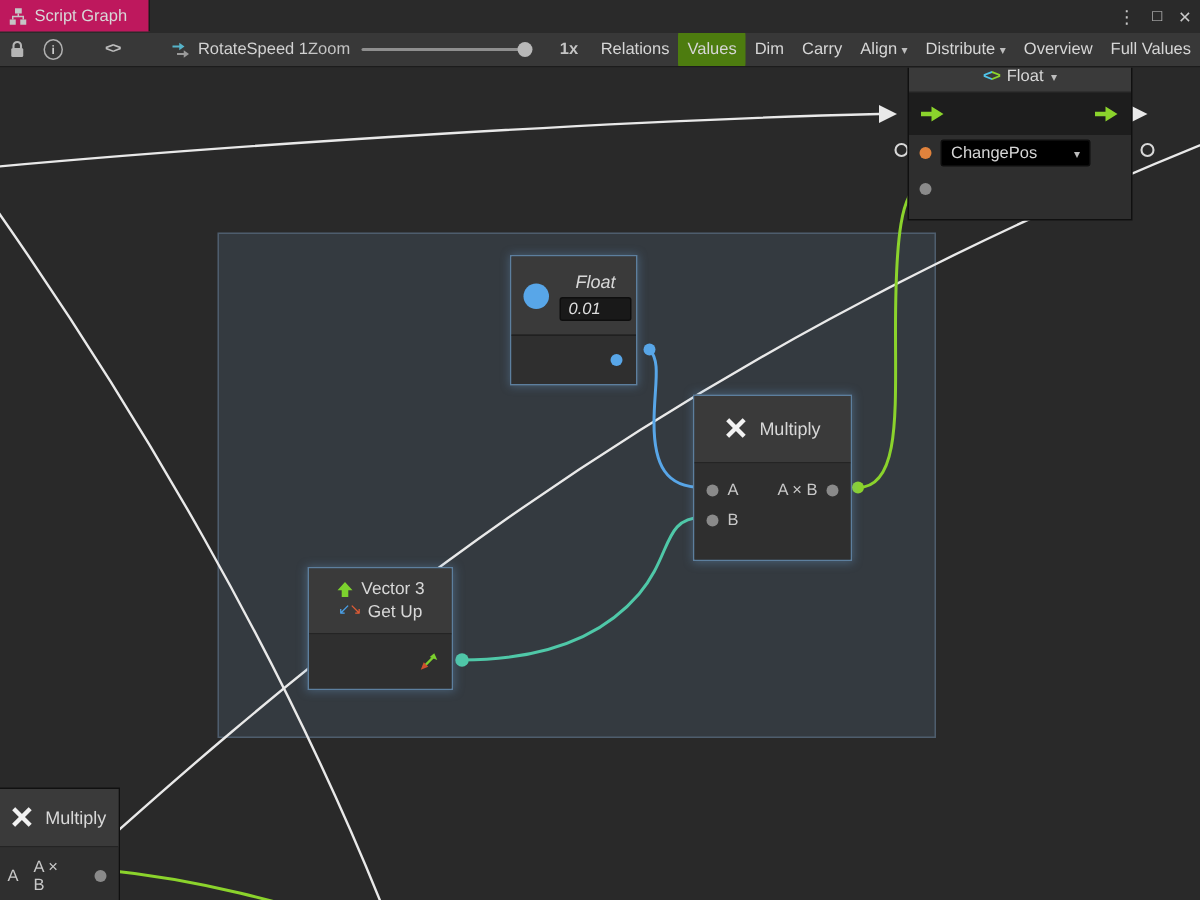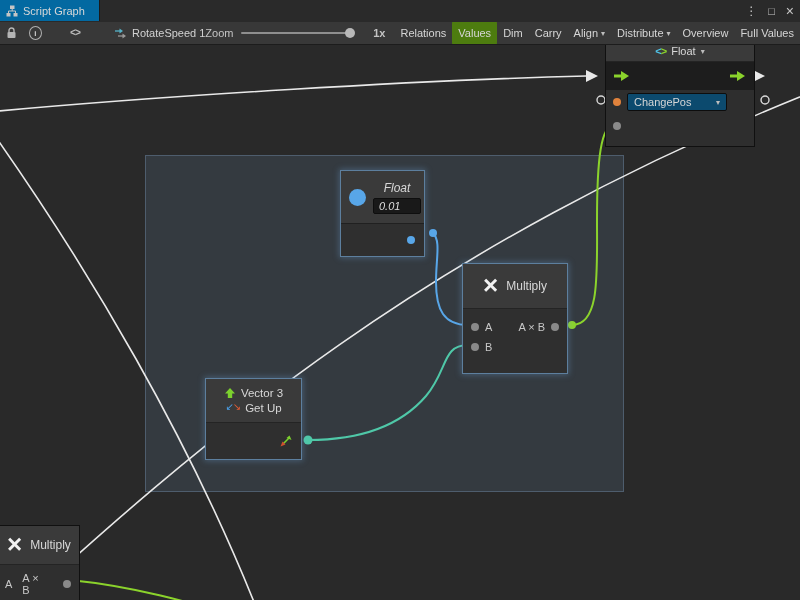--- a/index.html
+++ b/index.html
@@ -4,21 +4,21 @@
 <style>
   html,body{margin:0;padding:0;}
   body{
     width:800px;height:600px;position:relative;overflow:hidden;
     background:#292929;color:#d2d2d2;
     font-family:"Liberation Sans", sans-serif;font-size:12px;
     -webkit-font-smoothing:antialiased;
   }
   
   .titlebar{position:absolute;top:0;left:0;width:800px;height:22px;background:#2a2a2a;border-bottom:1px solid #191919;z-index:10;}
-  .tab{position:absolute;left:0;top:0;height:21px;padding:0 14px 0 6px;background:#0369a1;display:flex;align-items:center;gap:5px;font-size:11px;color:#d8d8d8;border-right:1px solid #1a1a1a;}
+  .tab{position:absolute;left:0;top:0;height:21px;padding:0 14px 0 6px;background:#be185d;display:flex;align-items:center;gap:5px;font-size:11px;color:#d8d8d8;border-right:1px solid #1a1a1a;}
   .win-controls{position:absolute;right:6px;top:0;height:22px;display:flex;align-items:center;gap:11px;color:#c8c8c8;}
   .win-controls span{cursor:default;line-height:1;}
   .kebab{font-size:12px;}
   .maxi{font-size:11px;}
   .close{font-size:14px;}
   
   .toolbar{position:absolute;top:22px;left:0;width:800px;height:22px;background:#383838;border-bottom:1px solid #1c1c1c;display:flex;align-items:center;font-size:11px;color:#d2d2d2;z-index:10;white-space:nowrap;overflow:hidden;}
   .tb-icon{display:inline-flex;align-items:center;justify-content:center;}
   .lock{margin-left:6px;}
   .info-icon{margin-left:12px;width:12px;height:12px;border:1px solid #b0b0b0;border-radius:50%;display:inline-flex;align-items:center;justify-content:center;font-size:8px;font-weight:bold;color:#cfcfcf;}
@@ -48,21 +48,21 @@
   .dot{width:8px;height:8px;border-radius:50%;background:#8a8a8a;flex:0 0 auto;}
   .dot.orange{background:#e0823c;}
   .dot.blue{background:#58a6e8;}
   
   .gn-header{height:20px;background:#3a3a3a;display:flex;align-items:center;justify-content:center;gap:5px;font-size:11px;color:#d8d8d8;border-bottom:1px solid #242424;}
   .vs-icon{font-weight:bold;font-size:11px;letter-spacing:-1px;}
   .vs-icon .lt{color:#4fc3e8;}
   .vs-icon .gt{color:#8bd32c;}
   .gn-flow{height:28px;background:#1d1d1d;display:flex;align-items:center;justify-content:space-between;padding:0 7px;}
   .gn-row{height:24px;display:flex;align-items:center;padding:0 7px;gap:6px;}
-  .gn-dd{display:flex;align-items:center;justify-content:space-between;gap:4px;background:#0c4a6e;border:1px solid #0d0d0d;border-radius:2px;padding:2px 6px;font-size:11px;width:86px;color:#d6d6d6;}
+  .gn-dd{display:flex;align-items:center;justify-content:space-between;gap:4px;background:#000000;border:1px solid #0d0d0d;border-radius:2px;padding:2px 6px;font-size:11px;width:86px;color:#d6d6d6;}
   .gn-pad{height:8px;}
   
   .fn-top{height:52px;background:#3a3a3a;box-sizing:border-box;padding:6px 6px 6px 8px;display:flex;gap:7px;align-items:center;}
   .float-circle{width:17px;height:17px;border-radius:50%;background:#58a6e8;flex:0 0 auto;}
   .fn-col{flex:1;display:flex;flex-direction:column;align-items:center;gap:3px;}
   .fn-title{font-size:12px;color:#d8d8d8;}
   .fn-field{background:#191919;border:1px solid #0e0e0e;border-radius:2px;padding:1px 5px;font-size:11px;width:36px;color:#dedede;text-align:left;}
   .fn-ports{background:#2f2f2f;border-top:1px solid #202020;height:32px;display:flex;align-items:center;justify-content:flex-end;padding:0 9px;}
   
   .mn-header{height:44px;background:#3a3a3a;display:flex;align-items:center;justify-content:center;gap:8px;font-size:12px;color:#d8d8d8;border-bottom:1px solid #242424;}

